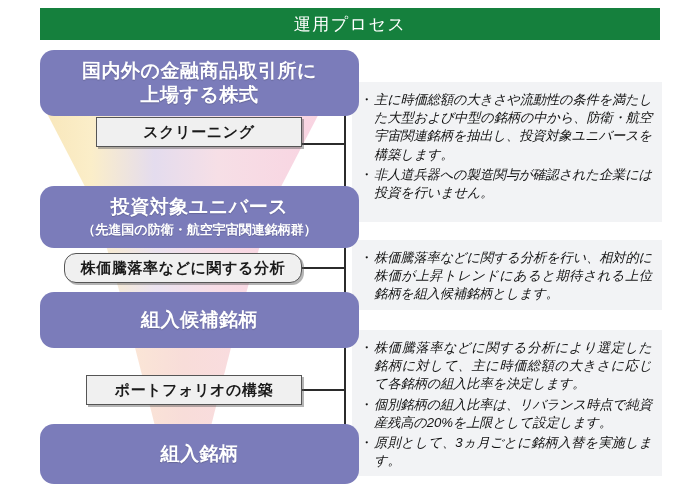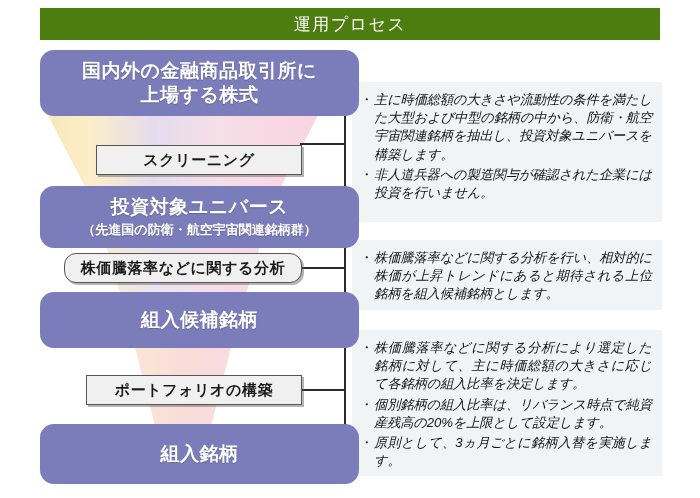--- a/index.html
+++ b/index.html
@@ -19,21 +19,21 @@
     background: #ffffff;
   }
 
   
   .header-bar {
     position: absolute;
     left: 40px;
     top: 8px;
     width: 620px;
     height: 32px;
-    background: #4d7c0f;
+    background: #15803d;
     display: flex;
     align-items: center;
     justify-content: center;
   }
   .header-title {
     color: #ffffff;
     font-size: 17px;
     letter-spacing: 1.5px;
     font-weight: 400;
     line-height: 1;
@@ -96,21 +96,21 @@
     z-index: 4;
     display: flex;
     align-items: center;
     justify-content: center;
     color: #1a1a1a;
     font-size: 15px;
     font-weight: bold;
     letter-spacing: 0.6px;
     white-space: nowrap;
   }
-  #step-0 { left: 96px;  top: 145px; width: 206px; }
+  #step-0 { left: 96px;  top: 117px; width: 206px; }
   #step-1 { left: 64px;  top: 253px; width: 238px; border-radius: 12px; }
   #step-2 { left: 86px;  top: 375px; width: 216px; }
 
   
   .connector-h {
     position: absolute;
     height: 2px;
     background: #2b2b2b;
     z-index: 2;
   }

